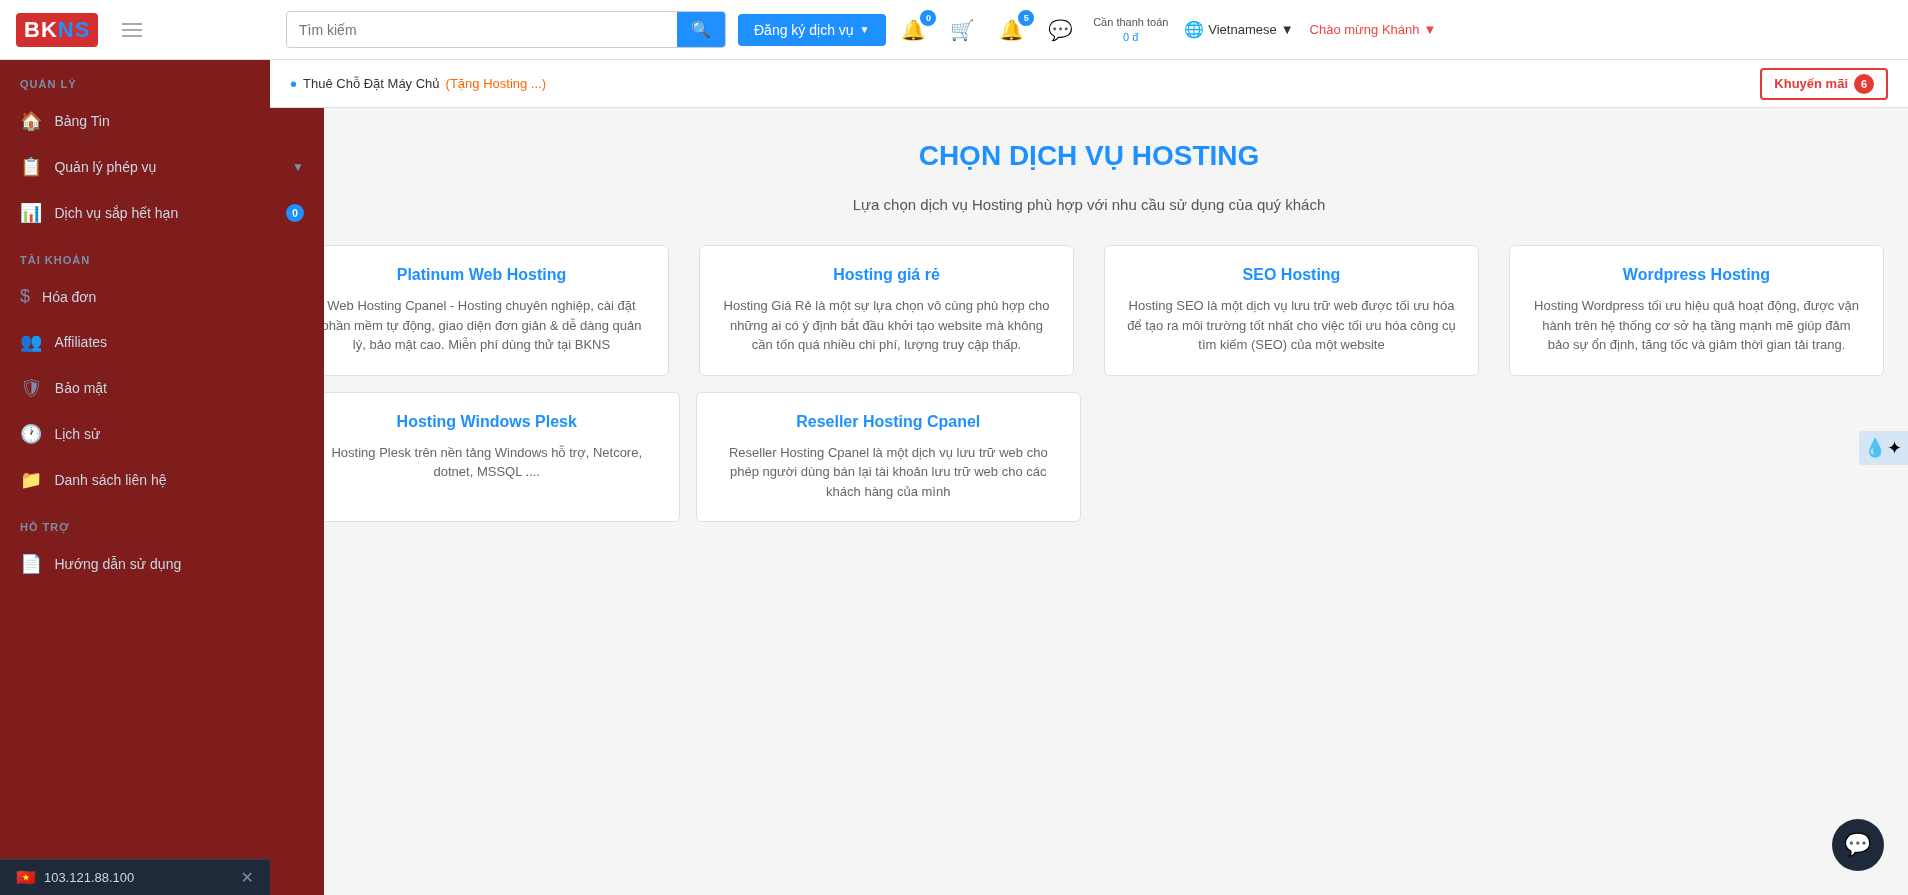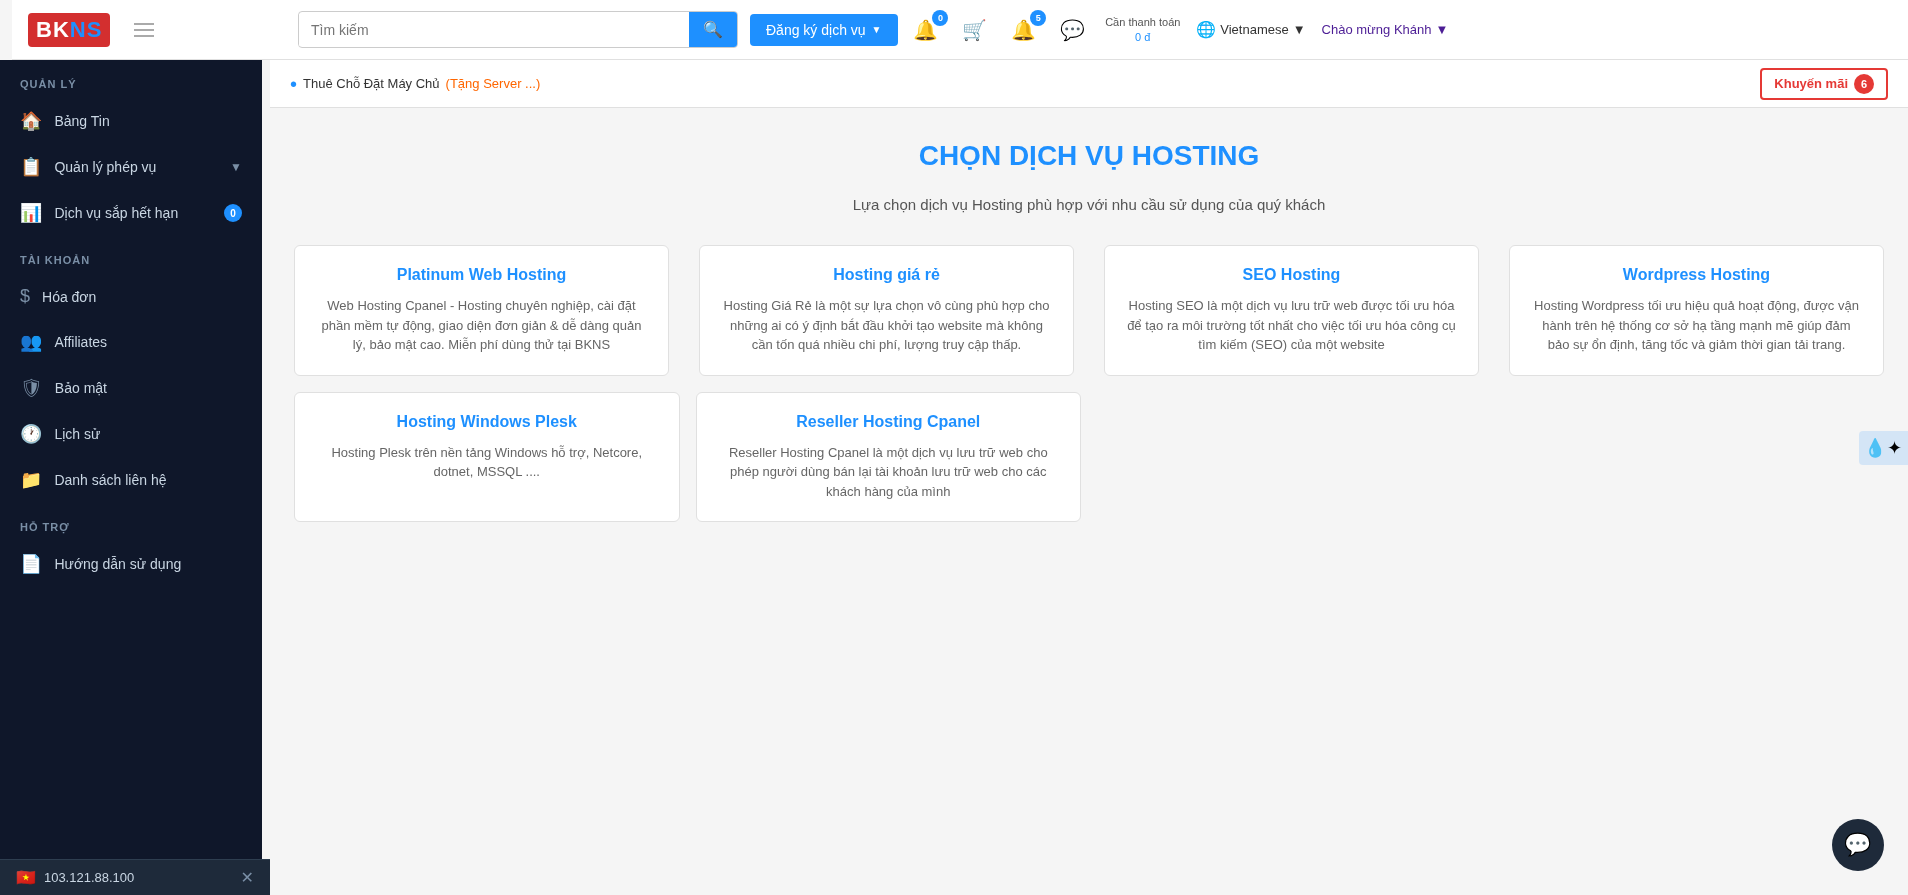--- a/index.html
+++ b/index.html
@@ -7,21 +7,21 @@
 
     
     .top-header {
       background: #fff;
       border-bottom: 1px solid #e0e0e0;
       display: flex;
       align-items: center;
       padding: 0 16px;
       height: 60px;
       position: fixed;
-      top: 0; left: 12px; right: 0;
+      top: 0; left: 0; right: 0;
       z-index: 100;
     }
     .logo-area {
       width: 270px;
       display: flex;
       align-items: center;
       gap: 16px;
     }
     .logo {
       background: #d32f2f;
@@ -134,21 +134,21 @@
       background: none;
       border: none;
     }
     .globe-icon { font-size: 16px; color: #1e90ff; }
     .welcome-btn {
       display: flex;
       align-items: center;
       gap: 4px;
       cursor: pointer;
       font-size: 13px;
-      color: #4c1d95;
+      color: #ef4444;
       background: none;
       border: none;
     }
 
     
     .secondary-header {
       background: #fff;
       border-bottom: 1px solid #e0e0e0;
       position: fixed;
       top: 60px; left: 270px; right: 0;
@@ -195,22 +195,22 @@
       font-size: 11px;
       font-weight: bold;
     }
 
     
     .sidebar {
       position: fixed;
       top: 60px;
       left: 0;
       bottom: 0;
-      width: 262px;
-      background: #0f172a;
+      width: 324px;
+      background: #7f1d1d;
       overflow-y: auto;
       z-index: 98;
       padding-bottom: 20px;
     }
     .sidebar-section-label {
       color: #7a8fa6;
       font-size: 11px;
       font-weight: bold;
       padding: 18px 20px 8px;
       letter-spacing: 1px;
@@ -406,21 +406,21 @@
         <span>▼</span>
       </button>
     </div>
   </div>
 </div>
 
 <div class="secondary-header">
   <div class="promo-link">
     <span class="dot">•</span>
     <span class="server-text">Thuê Chỗ Đặt Máy Chủ</span>
-    <span class="promo-highlight">(Tặng Server ...)</span>
+    <span class="promo-highlight">(Tặng Hosting ...)</span>
   </div>
   <button class="promo-btn">
     <span>Khuyến mãi</span>
     <span class="promo-badge">6</span>
   </button>
 </div>
 
 <div class="sidebar">
   <div>
     <div class="sidebar-section-label">QUẢN LÝ</div>

